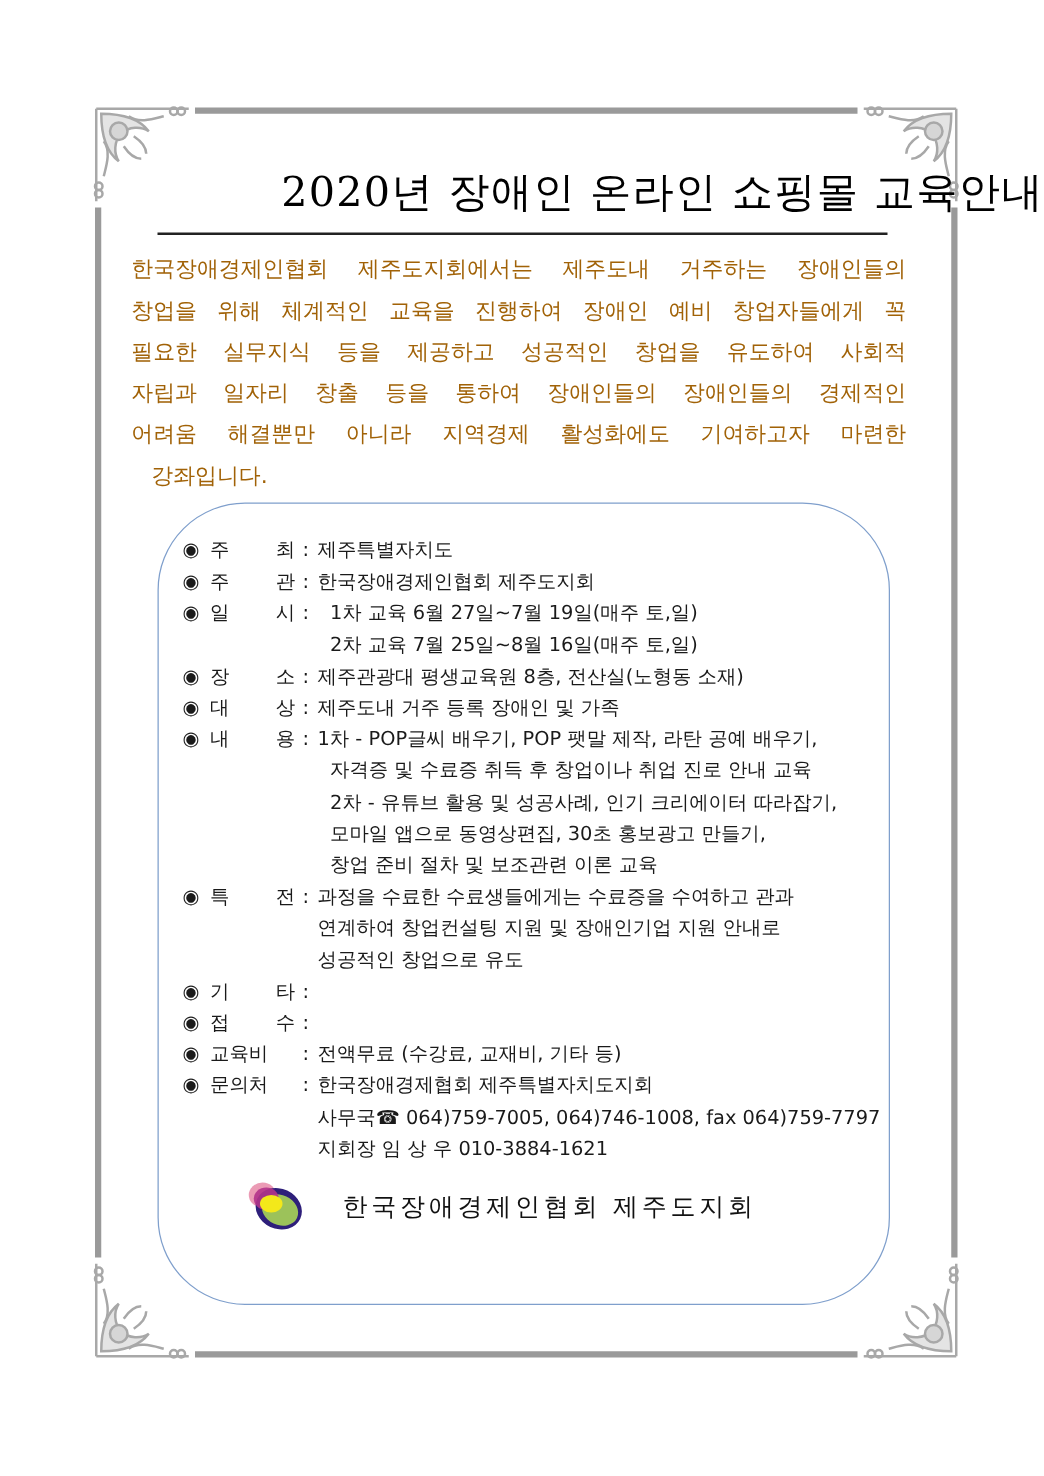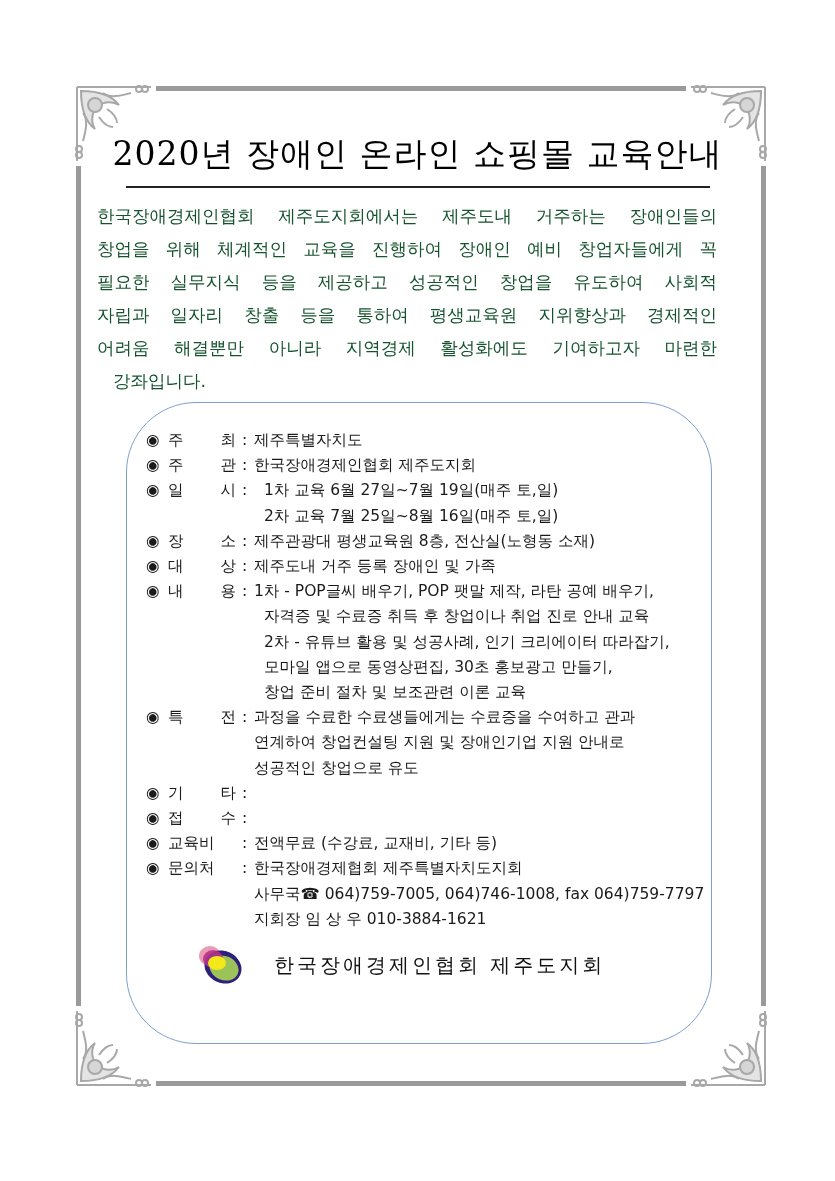--- a/index.html
+++ b/index.html
@@ -9,26 +9,26 @@
   .frame .bar-top, .frame .bar-bottom { position: absolute; left: 80px; right: 80px; height: 5px; background: #9a9a9a; }
   .frame .bar-top { top: 0; } .frame .bar-bottom { bottom: 0; }
   .frame .bar-left, .frame .bar-right { position: absolute; top: 80px; bottom: 80px; width: 5px; background: #9a9a9a; }
   .frame .bar-left { left: 0; } .frame .bar-right { right: 0; }
   .corner { position: absolute; width: 82px; height: 82px; }
   .corner.tl { left: -3px; top: -3px; }
   .corner.tr { right: -3px; top: -3px; transform: scaleX(-1); }
   .corner.bl { left: -3px; bottom: -3px; transform: scaleY(-1); }
   .corner.br { right: -3px; bottom: -3px; transform: scale(-1,-1); }
 
-  .title { position: absolute; left: 0; width: 835px; top: 132px; text-align: center;
+  .title { position: absolute; left: 0; width: 835px; top: 132px; text-align: right;
            font-family: "DejaVu Serif", "Liberation Serif", serif; font-size: 33px; letter-spacing: 1px; color: #000; }
   .title-rule { position: absolute; left: 126px; width: 584px; top: 186px; height: 2px; background: #222; }
 
-  .intro { position: absolute; left: 97px; width: 620px; top: 200px; font-size: 17.5px; line-height: 33px;
-           text-align: justify; color: #14532d; }
+  .intro { position: absolute; left: 105px; width: 620px; top: 200px; font-size: 17.5px; line-height: 33px;
+           text-align: justify; color: #a16207; }
   .intro .line { display: block; text-align: justify; text-align-last: justify; white-space: nowrap; }
   .intro .line.last { text-align-last: left; margin-left: 16px; }
 
   .info-box { position: absolute; left: 126px; top: 402px; width: 584px; height: 640px;
               border: 1.5px solid #7f9fcc; border-radius: 70px 70px 70px 70px; }
   .info { position: absolute; left: 146px; top: 428px; font-size: 15.5px; line-height: 25.2px; color: #1a1a1a; }
   .row { display: flex; white-space: nowrap; }
   .bullet { width: 22px; display: inline-block; }
   .label { width: 74px; display: inline-flex; justify-content: space-between; padding-right: 6px; box-sizing: border-box; }
   .label.wide { letter-spacing: 0; }
@@ -101,21 +101,21 @@
   </svg>
 </div>
 
 <div class="title">2020년 장애인 온라인 쇼핑몰 교육안내</div>
 <div class="title-rule"></div>
 
 <div class="intro">
   <span class="line">한국장애경제인협회 제주도지회에서는 제주도내 거주하는 장애인들의</span>
   <span class="line">창업을 위해 체계적인 교육을 진행하여 장애인 예비 창업자들에게 꼭</span>
   <span class="line">필요한 실무지식 등을 제공하고 성공적인 창업을 유도하여 사회적</span>
-  <span class="line">자립과 일자리 창출 등을 통하여 평생교육원 지위향상과 경제적인</span>
+  <span class="line">자립과 일자리 창출 등을 통하여 장애인들의 장애인들의 경제적인</span>
   <span class="line">어려움 해결뿐만 아니라 지역경제 활성화에도 기여하고자 마련한</span>
   <span class="line last">강좌입니다.</span>
 </div>
 
 <div class="info-box"></div>
 
 <div class="info">
   <div class="row">
     <span class="bullet">◉</span>
     <span class="label">

